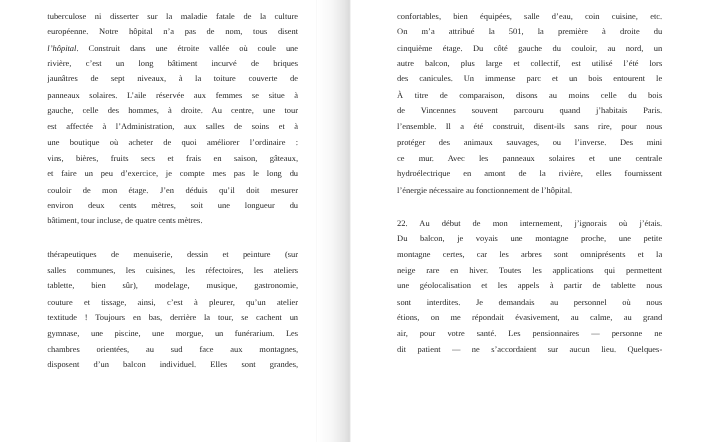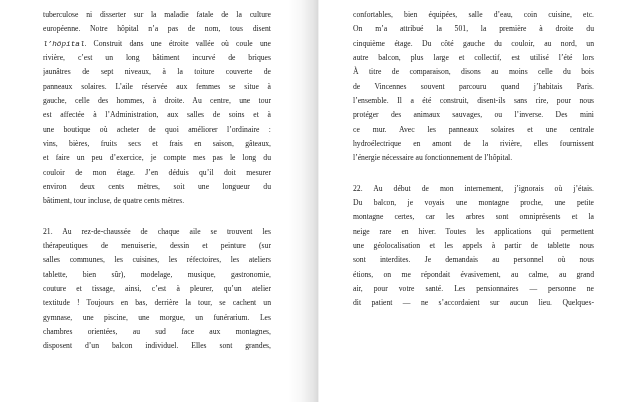--- a/index.html
+++ b/index.html
@@ -29,32 +29,32 @@
     border-right: 1px solid rgba(0,0,0,0.06);
   }
   .text-col {
     position: absolute;
     top: 8px;
     color: #1c1c1c;
     font-size: 7.7px;
     line-height: 14.33px;
   }
   .text-col.left  { left: 43px;  width: 228px; }
-  .text-col.right { left: 353px; width: 241px; }
+  .text-col.right { left: 361px; width: 241px; }
   .para + .para { margin-top: 16px; }
   .line {
     text-align: justify;
     text-align-last: justify;
     max-height: 14.33px;
     overflow: hidden;
   }
   .line.end {
     text-align-last: left;
   }
-  .italic { font-style: italic; font-family: Liberation Mono, monospace; }
+  .italic { font-style: italic; }
 </style>
 </head>
 <body>
 
 <div class="spread">
   <div class="spine-shadow"></div>
   <div class="text-col left">
       <div class="para">
         <div class="line">tuberculose ni disserter sur la maladie fatale de la culture</div>
         <div class="line">européenne. Notre hôpital n’a pas de nom, tous disent</div>
@@ -65,37 +65,37 @@
         <div class="line">gauche, celle des hommes, à droite. Au centre, une tour</div>
         <div class="line">est affectée à l’Administration, aux salles de soins et à</div>
         <div class="line">une boutique où acheter de quoi améliorer l’ordinaire :</div>
         <div class="line">vins, bières, fruits secs et frais en saison, gâteaux,</div>
         <div class="line">et faire un peu d’exercice, je compte mes pas le long du</div>
         <div class="line">couloir de mon étage. J’en déduis qu’il doit mesurer</div>
         <div class="line">environ deux cents mètres, soit une longueur du</div>
         <div class="line end">bâtiment, tour incluse, de quatre cents mètres.</div>
       </div>
       <div class="para">
-        <div class="line">21. Au rez-de-chaussée de chaque aile se trouvent les</div>
         <div class="line">thérapeutiques de menuiserie, dessin et peinture (sur</div>
         <div class="line">salles communes, les cuisines, les réfectoires, les ateliers</div>
         <div class="line">tablette, bien sûr), modelage, musique, gastronomie,</div>
         <div class="line">couture et tissage, ainsi, c’est à pleurer, qu’un atelier</div>
         <div class="line">textitude ! Toujours en bas, derrière la tour, se cachent un</div>
         <div class="line">gymnase, une piscine, une morgue, un funérarium. Les</div>
         <div class="line">chambres orientées, au sud face aux montagnes,</div>
         <div class="line">disposent d’un balcon individuel. Elles sont grandes,</div>
       </div>
     </div>
   <div class="text-col right">
       <div class="para">
         <div class="line">confortables, bien équipées, salle d’eau, coin cuisine, etc.</div>
         <div class="line">On m’a attribué la 501, la première à droite du</div>
         <div class="line">cinquième étage. Du côté gauche du couloir, au nord, un</div>
         <div class="line">autre balcon, plus large et collectif, est utilisé l’été lors</div>
+        <div class="line">des canicules. Un immense parc et un bois entourent le</div>
         <div class="line">À titre de comparaison, disons au moins celle du bois</div>
         <div class="line">de Vincennes souvent parcouru quand j’habitais Paris.</div>
         <div class="line">l’ensemble. Il a été construit, disent-ils sans rire, pour nous</div>
         <div class="line">protéger des animaux sauvages, ou l’inverse. Des mini</div>
         <div class="line">ce mur. Avec les panneaux solaires et une centrale</div>
         <div class="line">hydroélectrique en amont de la rivière, elles fournissent</div>
         <div class="line end">l’énergie nécessaire au fonctionnement de l’hôpital.</div>
       </div>
       <div class="para">
         <div class="line">22. Au début de mon internement, j’ignorais où j’étais.</div>

